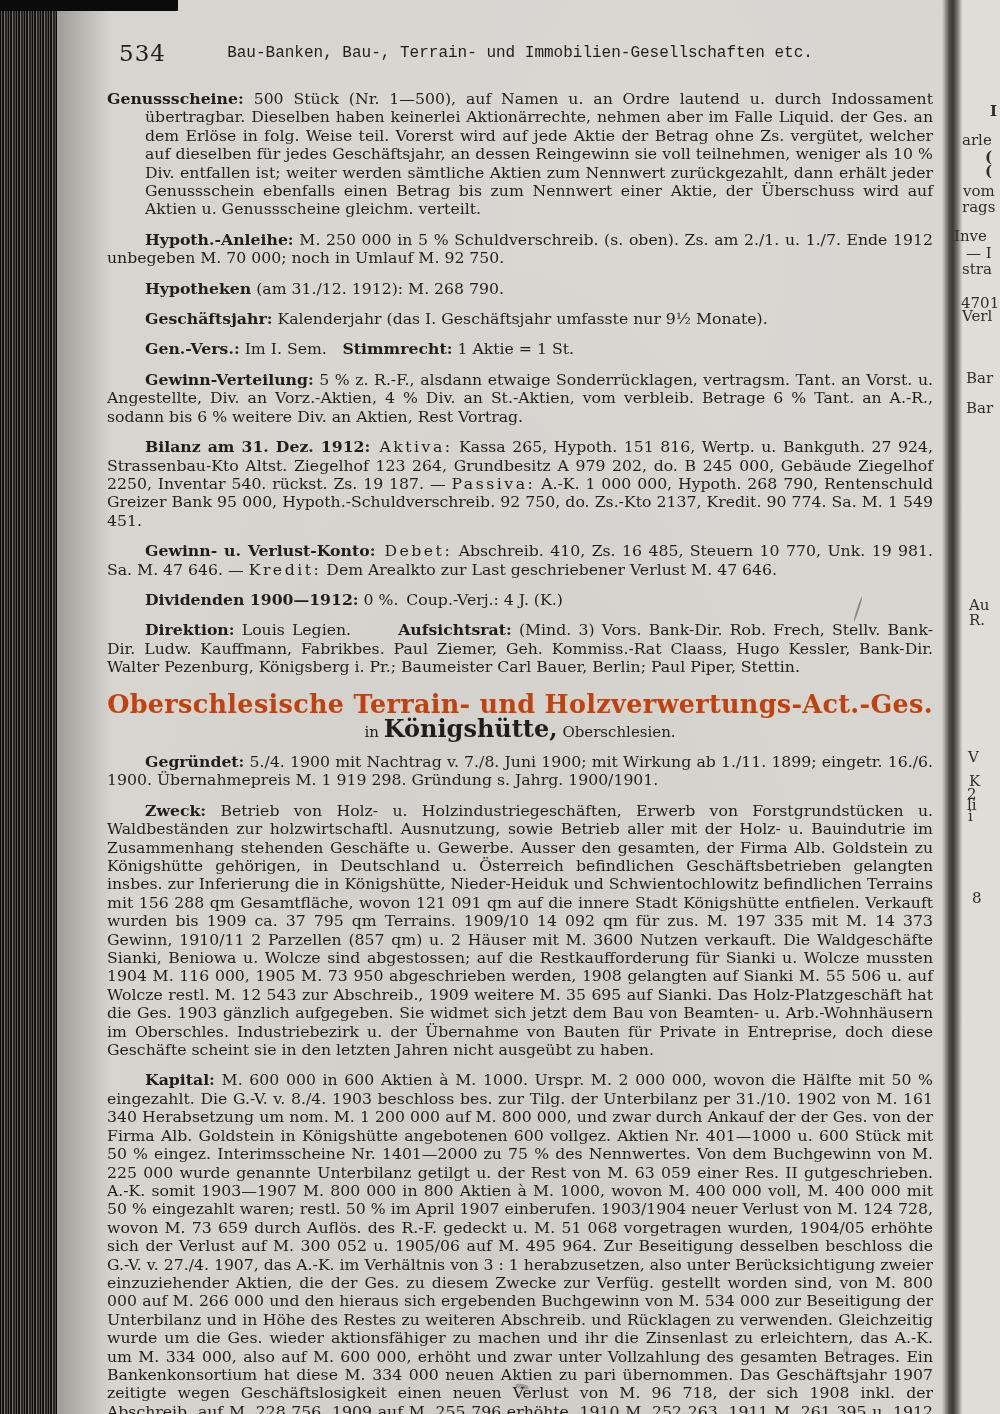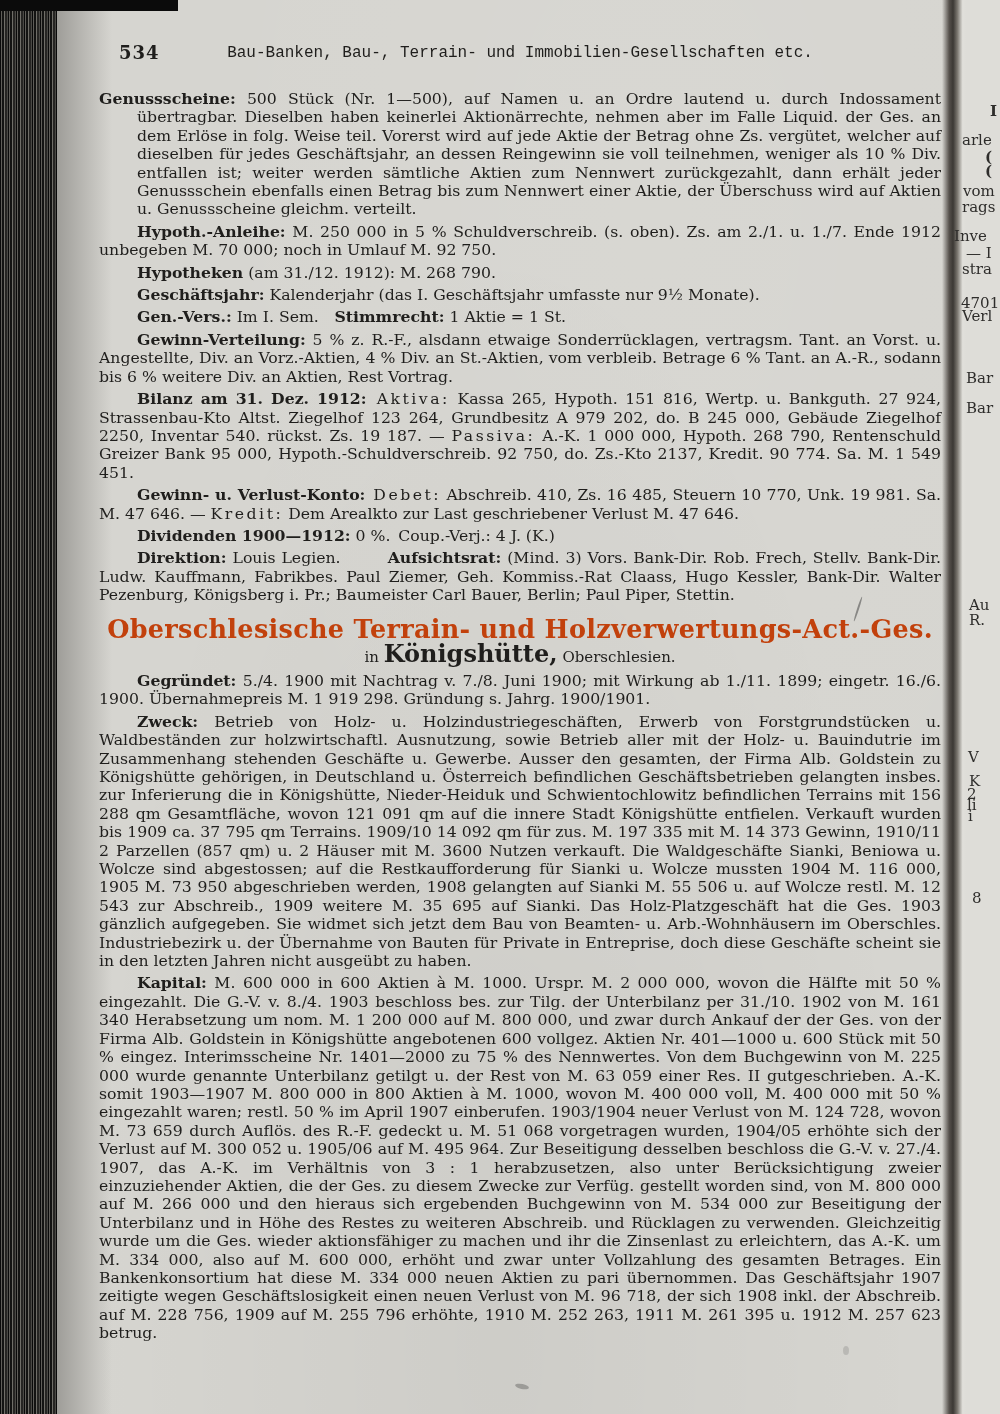--- a/index.html
+++ b/index.html
@@ -39,24 +39,24 @@
   .speck{position:absolute;background:rgba(40,40,40,0.30);border-radius:50%;}
   .speck.s1{left:515px;top:1384px;width:14px;height:5px;transform:rotate(12deg);}
   .speck.s2{left:843px;top:1346px;width:6px;height:9px;opacity:.5;}
   .speck.s3{left:857px;top:596px;width:2px;height:26px;transform:rotate(18deg);background:rgba(40,40,40,0.45);}
 
   .content{
     position:absolute;left:95px;top:44px;width:850px;
     color:#1f1e1c;font-size:15.7px;line-height:18.4px;text-align:justify;
   }
   .pagehead{position:relative;height:22px;margin-bottom:24px;}
-  .pagenum{position:absolute;left:24px;top:0;font-size:18px;letter-spacing:1px;font-weight:bold;}
+  .pagenum{position:absolute;left:24px;top:0;font-size:23px;letter-spacing:1px;}
   .runtitle{position:absolute;left:60px;right:60px;text-align:center;font-size:16px;font-family:Liberation Mono, monospace;}
 
-  p.entry{margin:4px;text-indent:38px;}
+  p.entry{margin:12px;text-indent:38px;}
   p.entry.hang{text-indent:-38px;padding-left:38px;}
   .b{font-weight:bold;}
   .sp{letter-spacing:2.5px;}
 
   .company-title{
     text-align:center;font-weight:bold;font-size:25.5px;line-height:30px;
     margin:9px 0 1px;letter-spacing:0.3px;color:#c2410c;
   }
   .company-sub{text-align:center;font-size:15px;margin:0 0 6px;}
   .company-sub .loc{font-weight:bold;font-size:24px;text-align:center;}

